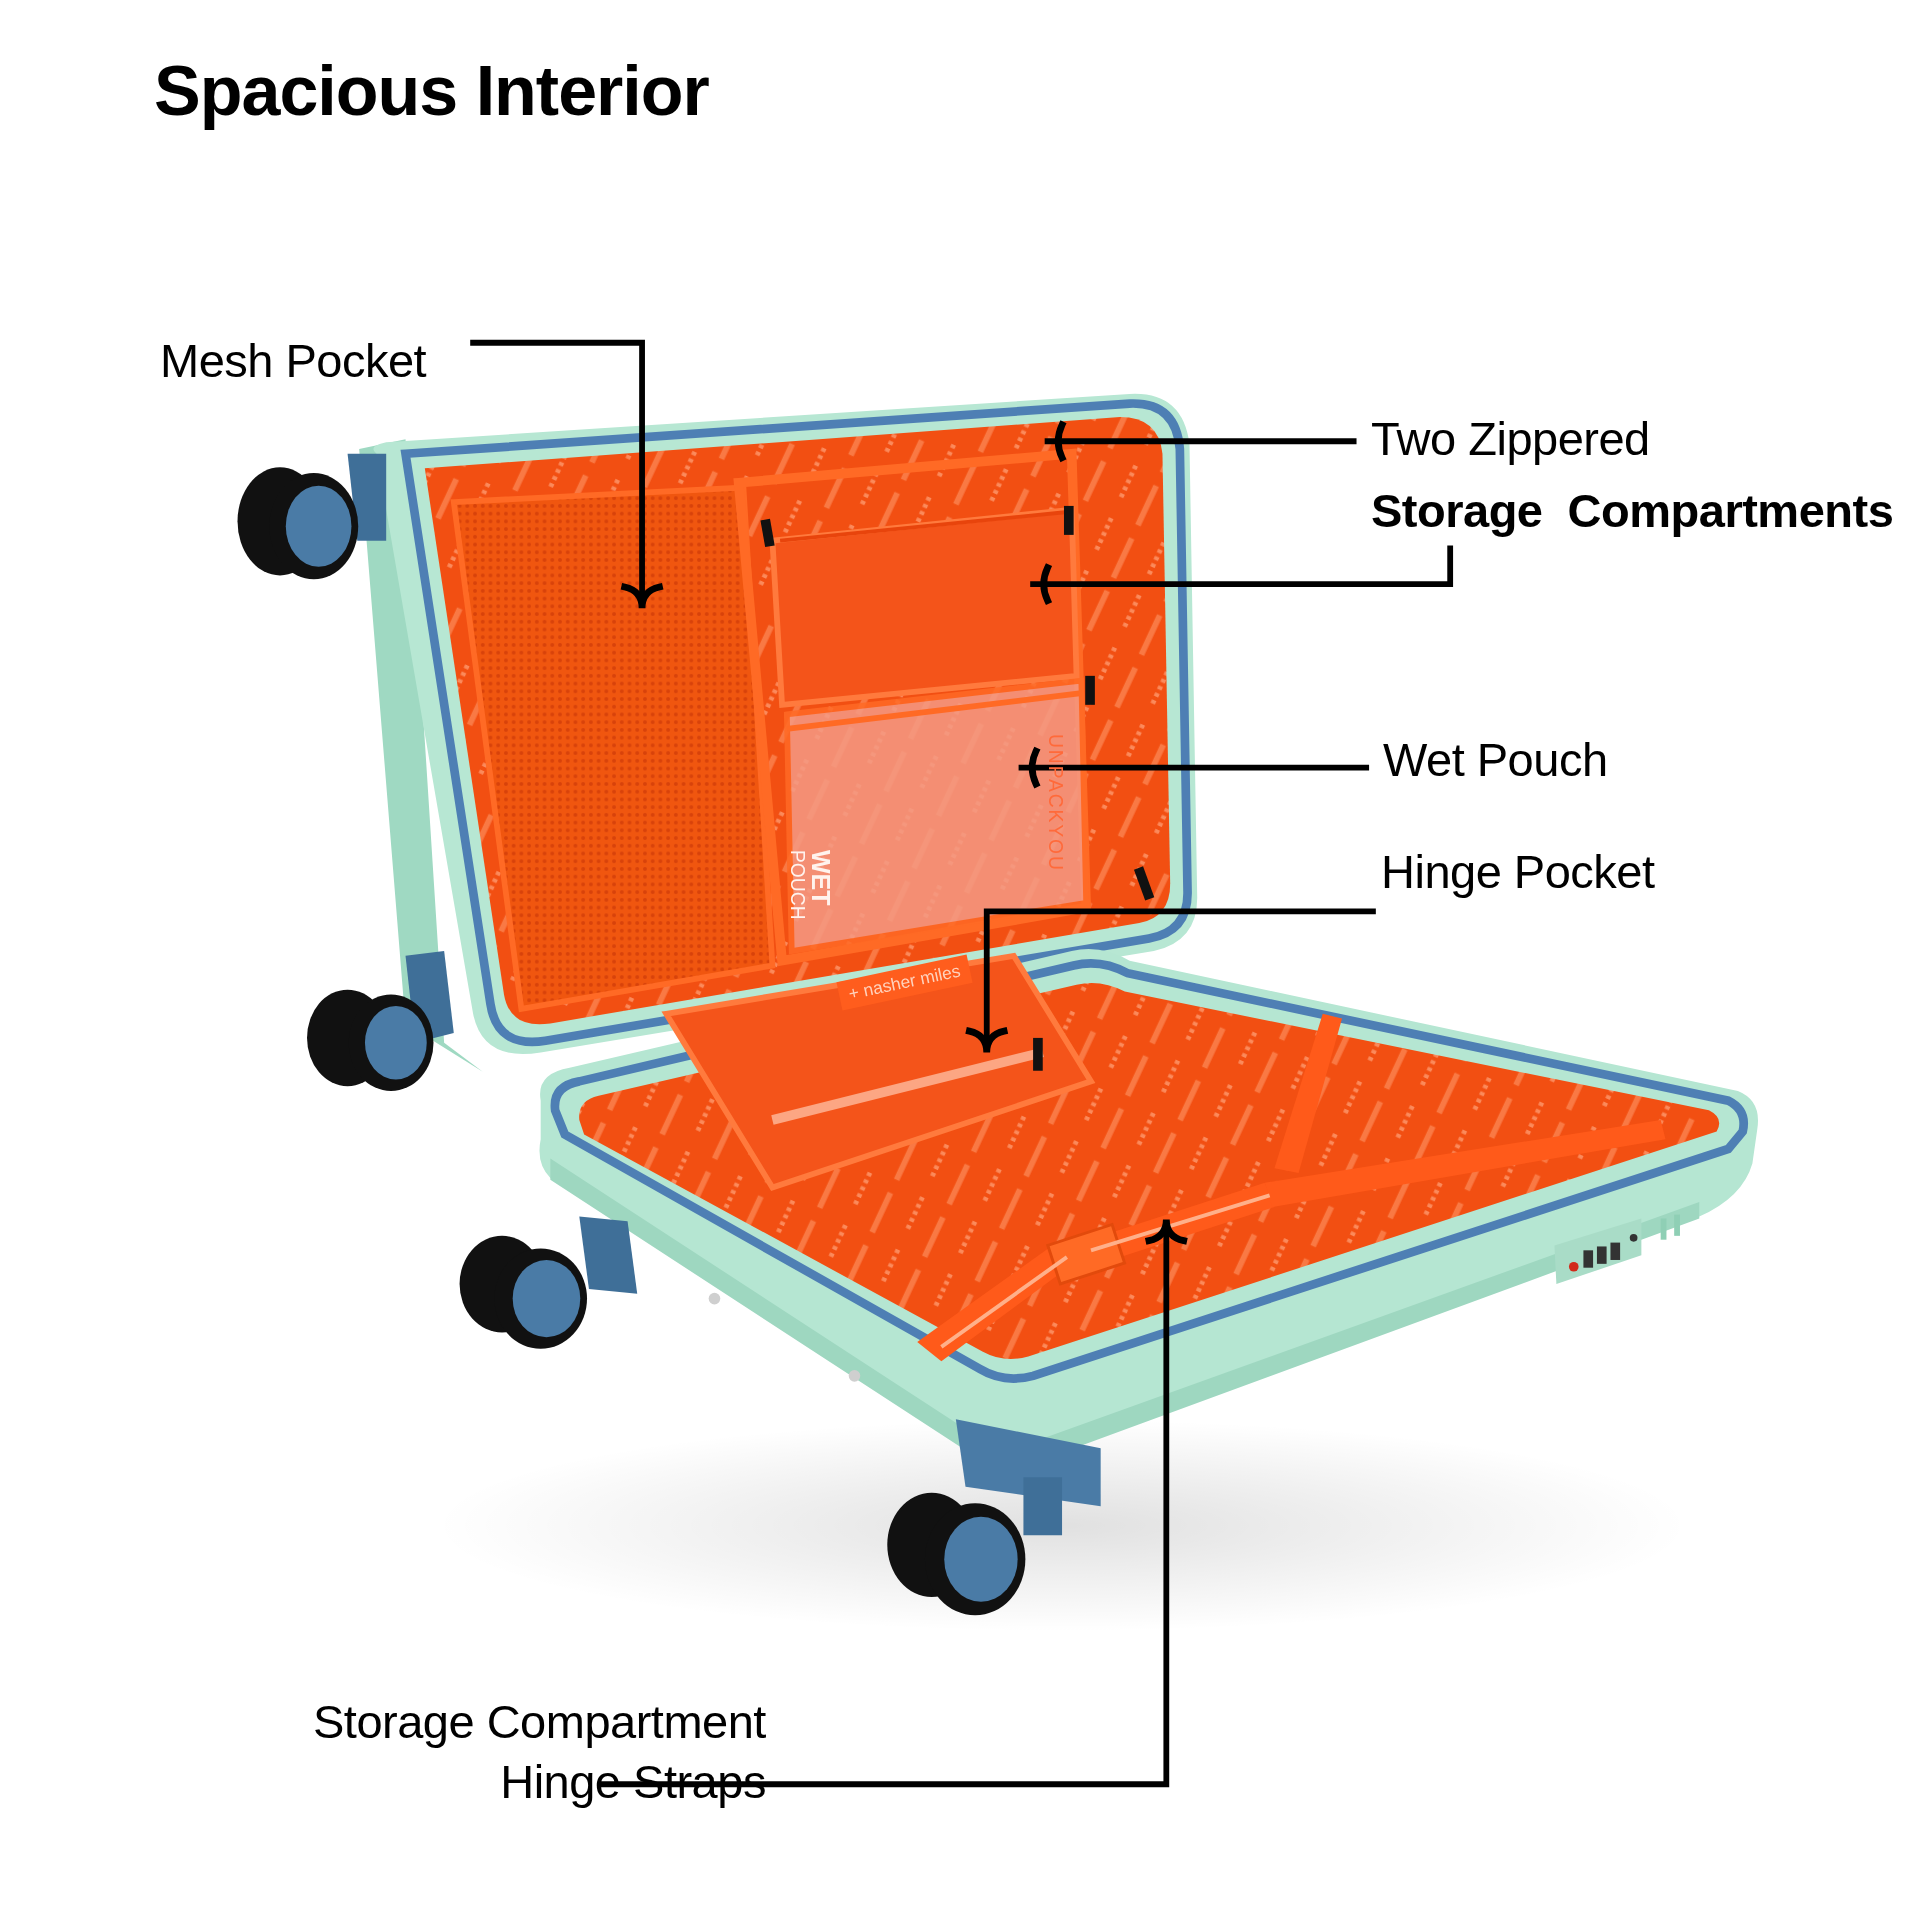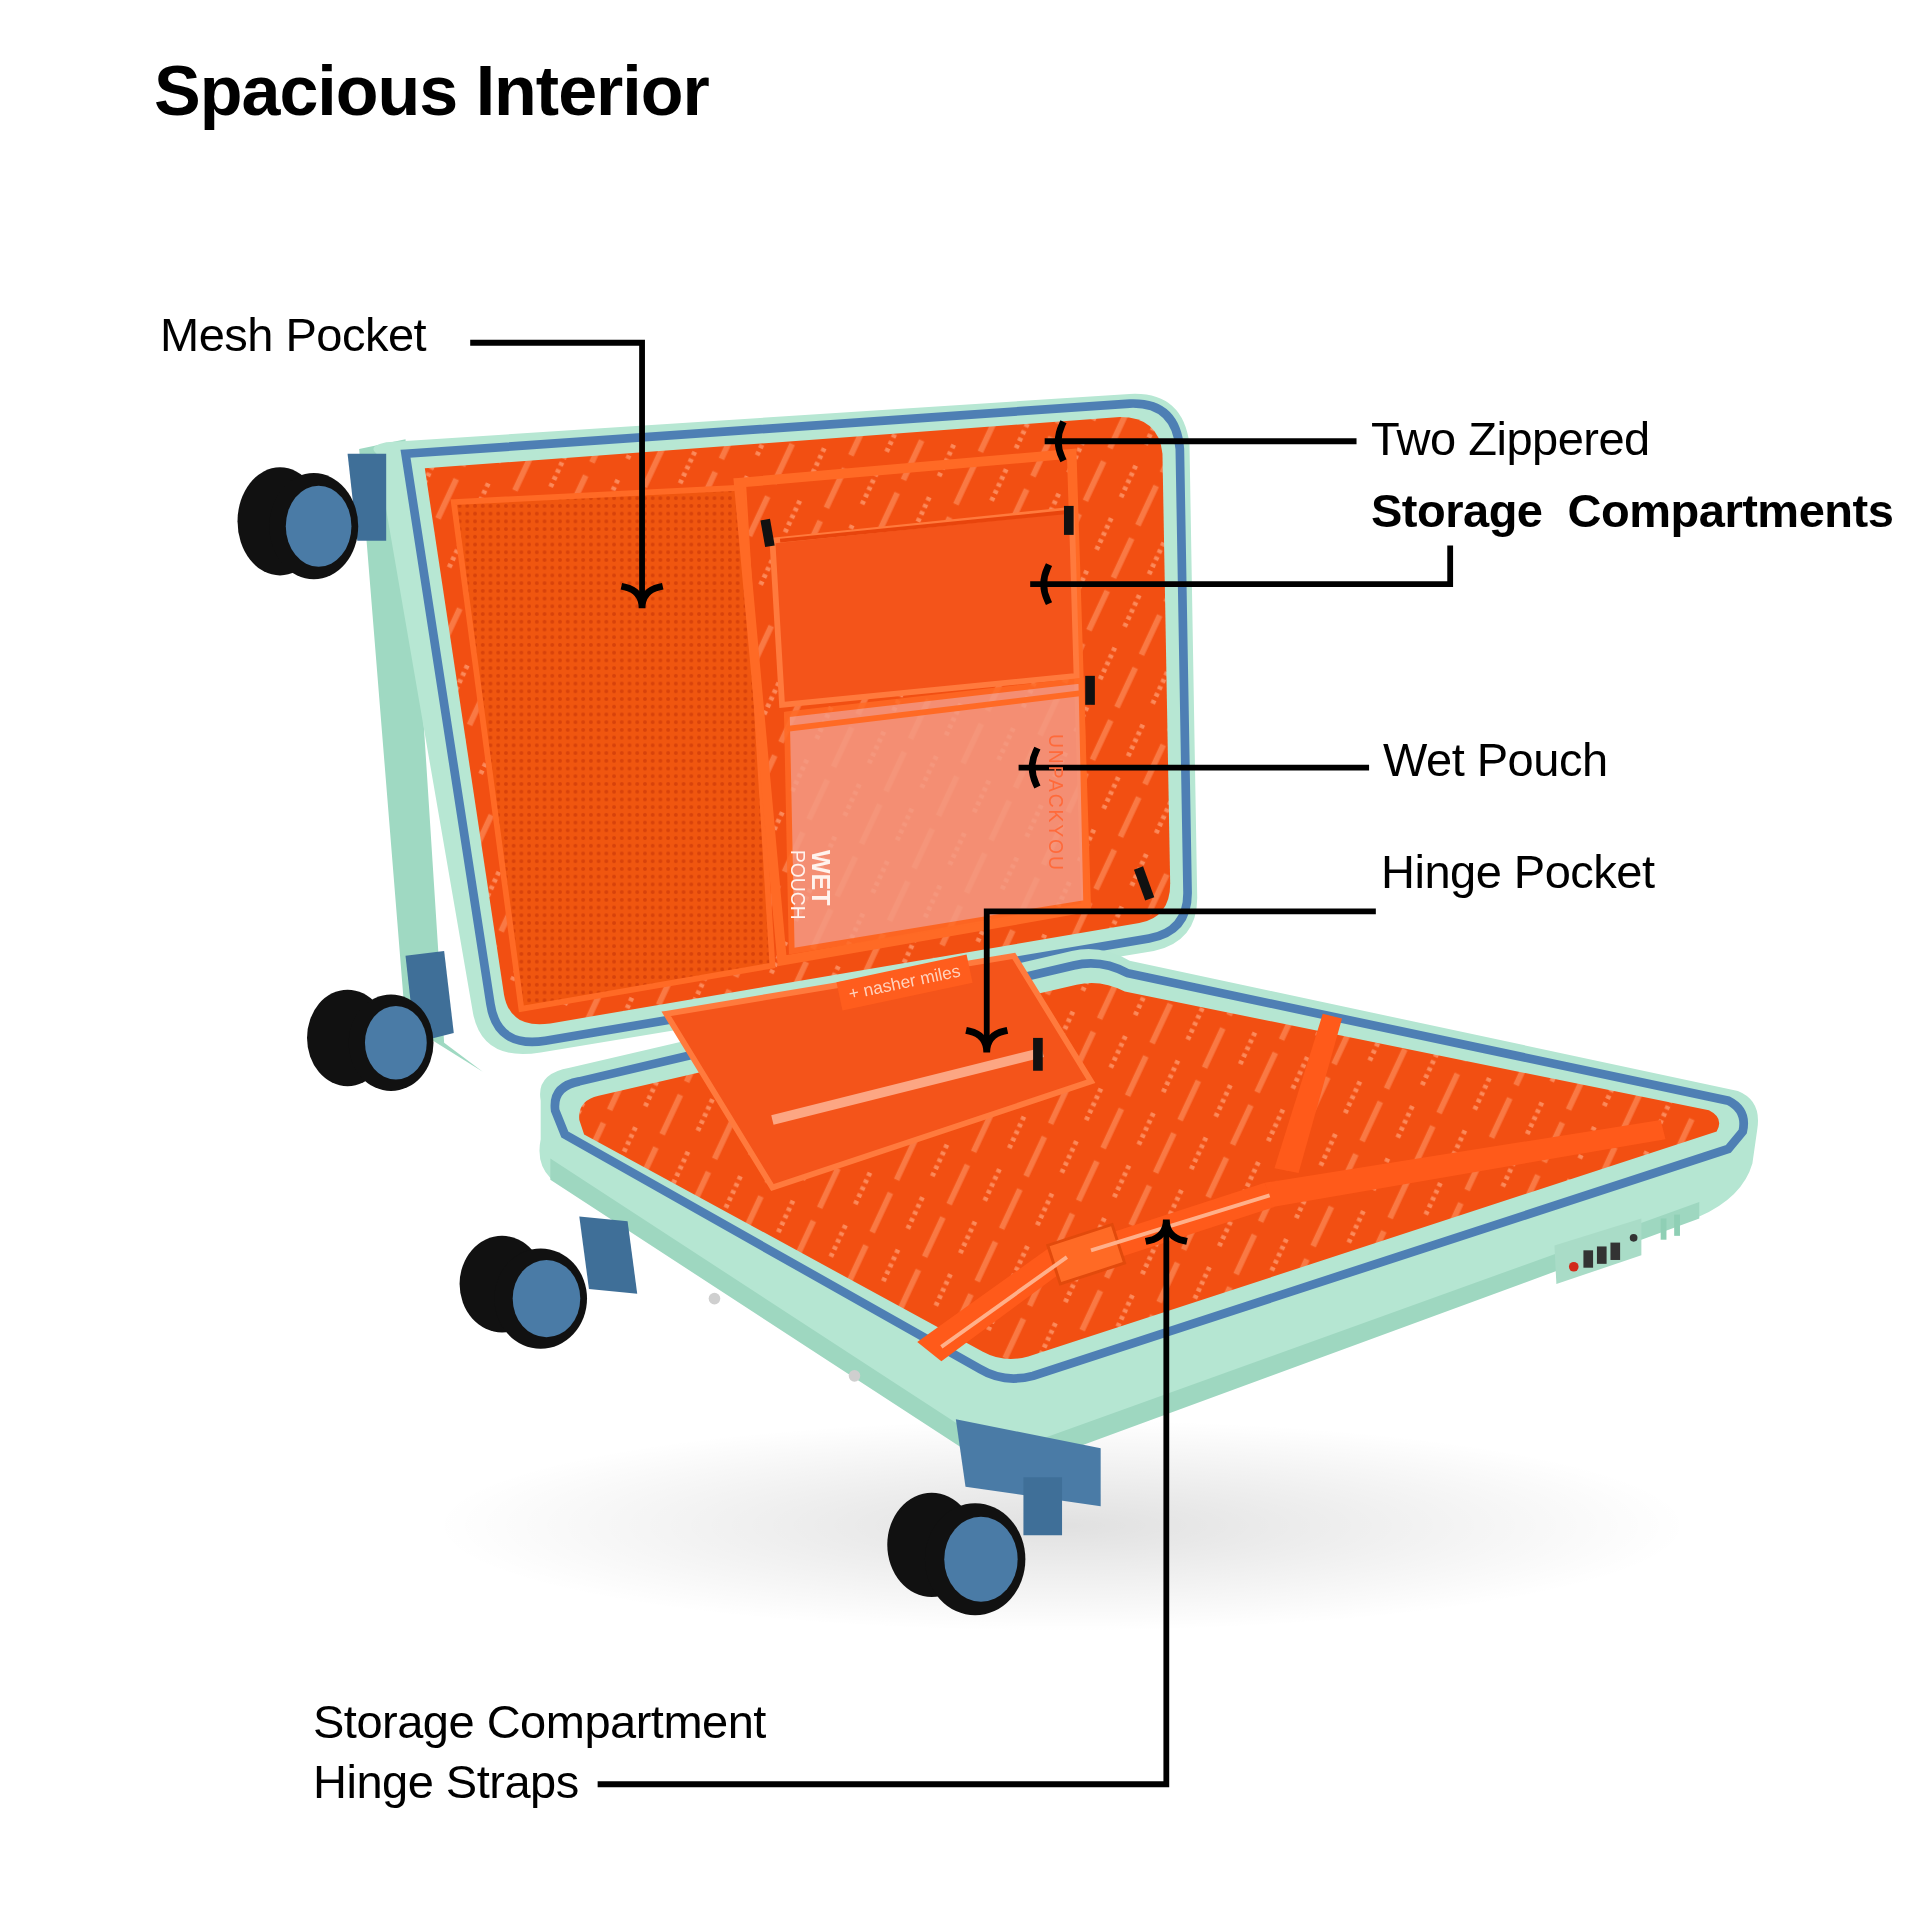--- a/index.html
+++ b/index.html
@@ -140,38 +140,38 @@
     <path d="M1073 778 Q1065 795 1073 812" stroke-width="7"></path>
 
     <polyline points="1422,944 1022,944 1022,1085"></polyline>
     <path d="M1004 1068 Q1022 1072 1022 1090 Q1022 1072 1040 1068" stroke-width="7"></path>
 
     <polyline points="622,1848 1208,1848 1208,1268"></polyline>
     <path d="M1190 1285 Q1208 1281 1208 1263 Q1208 1281 1226 1285" stroke-width="7"></path>
   </g>
 </svg>
 
-<div class="label" style="left:160px; top:307px;">
+<div class="label" style="left:160px; top:333px;">
   <span>Mesh Pocket</span>
 </div>
 
 <div class="label multi" style="left:1371px; top:409px;">
   <div>Two Zippered</div>
   <div style="white-space:pre;margin-top:11.6px;font-weight:bold;">Storage  Compartments</div>
 </div>
 
 <div class="label" style="left:1383px; top:732px;">
   <span>Wet Pouch</span>
 </div>
 
 <div class="label" style="left:1381px; top:844px;">
   <span>Hinge Pocket</span>
 </div>
 
-<div class="label multi" style="left:313px; top:1692px;">
+<div class="label multi" style="left:313px; top:1692px;text-align:right;">
   <div>Storage Compartment</div>
   <div>Hinge Straps</div>
 </div>
 
 <div style="position:absolute; left:832px; top:850px; transform:rotate(90deg); transform-origin:left top; color:#fff3ee; font-weight:bold; font-size:25px; line-height:23px;">
   <div>WET</div>
   <div style="font-weight:normal;font-size:19.3px;">POUCH</div>
 </div>
 <div style="position:absolute; left:838px; top:968px; transform:rotate(-12deg); color:#ffd2bd; font-size:17.4px; background:#ff5d1d; padding:3.9px 9.7px;">+ nasher miles</div>
 <div style="position:absolute; left:1066px; top:734px; transform:rotate(90deg); transform-origin:left top; color:#ff6a3a; font-size:19.3px; letter-spacing:1.9px;">UNPACKYOU</div>

